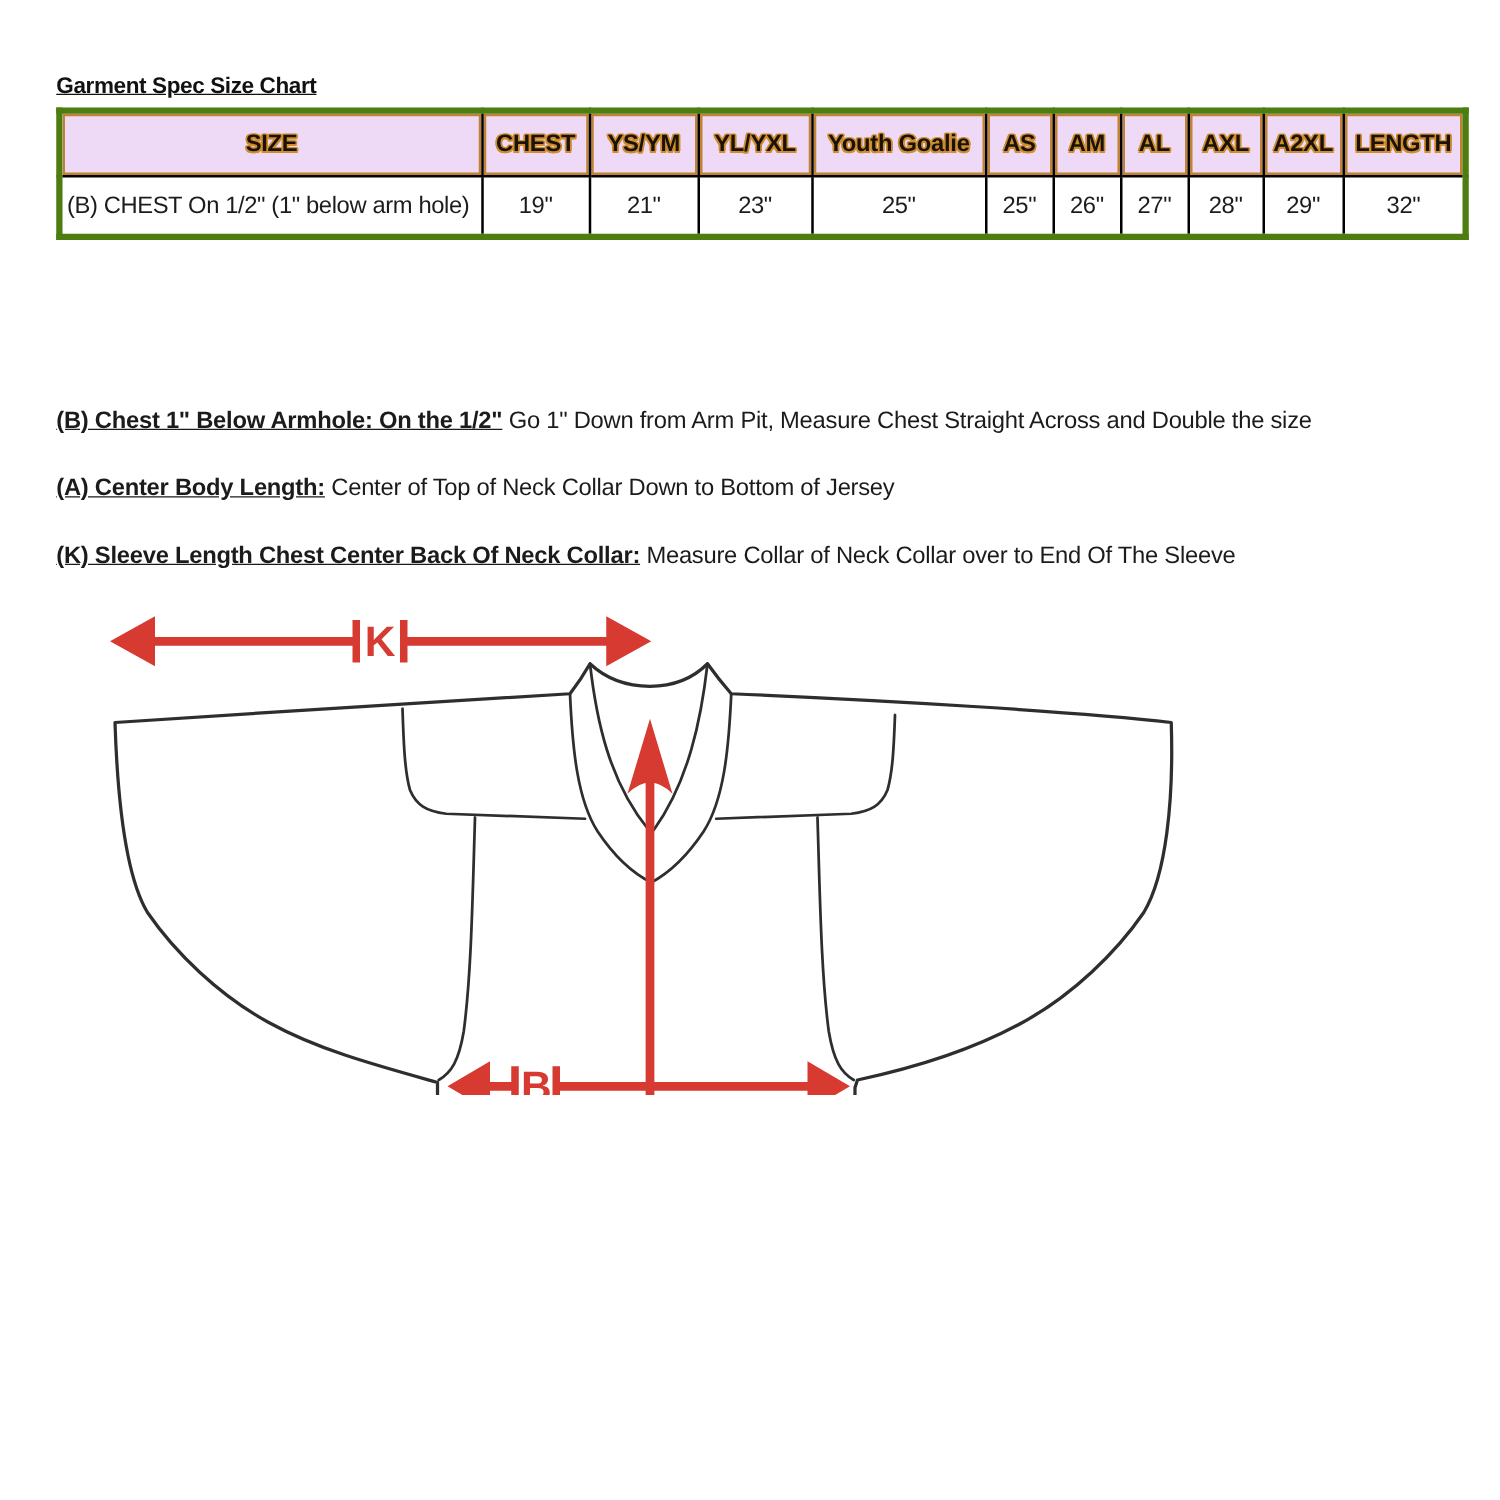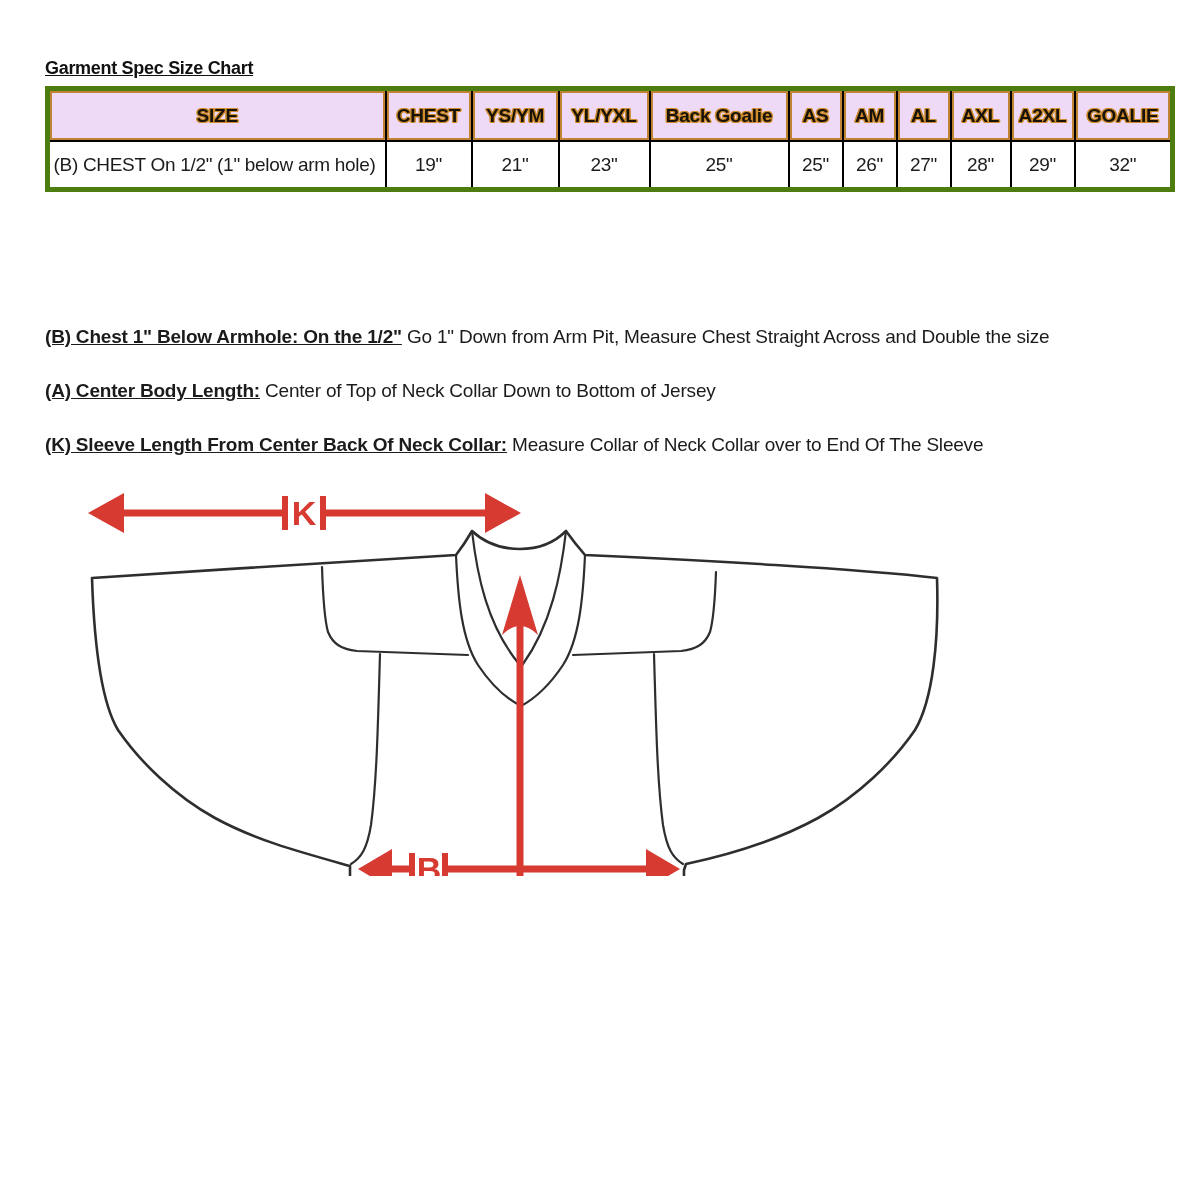--- a/index.html
+++ b/index.html
@@ -50,27 +50,27 @@
       <col style="width:60px">
         <col style="width:64px">
         <col style="width:98px">
     </colgroup>
     <thead>
       <tr>
         <th>SIZE</th>
         <th>CHEST</th>
         <th>YS/YM</th>
         <th>YL/YXL</th>
-        <th>Back Goalie</th>
+        <th>Youth Goalie</th>
         <th>AS</th>
         <th>AM</th>
         <th>AL</th>
         <th>AXL</th>
         <th>A2XL</th>
-        <th>GOALIE</th>
+        <th>LENGTH</th>
       </tr>
     </thead>
     <tbody>
       <tr>
         <td class="rowlabel">(B) CHEST On 1/2" (1" below arm hole)</td>
         <td>19"</td>
         <td>21"</td>
         <td>23"</td>
         <td>25"</td>
         <td>25"</td>
@@ -80,21 +80,21 @@
         <td>29"</td>
         <td>32"</td>
       </tr>
     </tbody>
   </table>
 
   <p class="note note1"><span class="lead">(B) Chest 1" Below Armhole: On the 1/2"</span><span> Go 1" Down from Arm Pit, Measure Chest Straight Across and Double the size</span></p>
 
   <p class="note note2"><span class="lead">(A) Center Body Length:</span><span> Center of Top of Neck Collar Down to Bottom of Jersey</span></p>
 
-  <p class="note note3"><span class="lead">(K) Sleeve Length From Center Back Of Neck Collar:</span><span> Measure Collar of Neck Collar over to End Of The Sleeve</span></p>
+  <p class="note note3"><span class="lead">(K) Sleeve Length Chest Center Back Of Neck Collar:</span><span> Measure Collar of Neck Collar over to End Of The Sleeve</span></p>
 
   <svg class="diagram" width="1200" height="740" viewBox="0 460 1200 740" xmlns="http://www.w3.org/2000/svg">
 
     <g>
       <path class="outline" d="
         M 92 578
         C 210 570 390 559 456 555
         C 463 546 468 538 472 531
         C 488 546 505 549 520 549
         C 536 549 552 545 566 531

